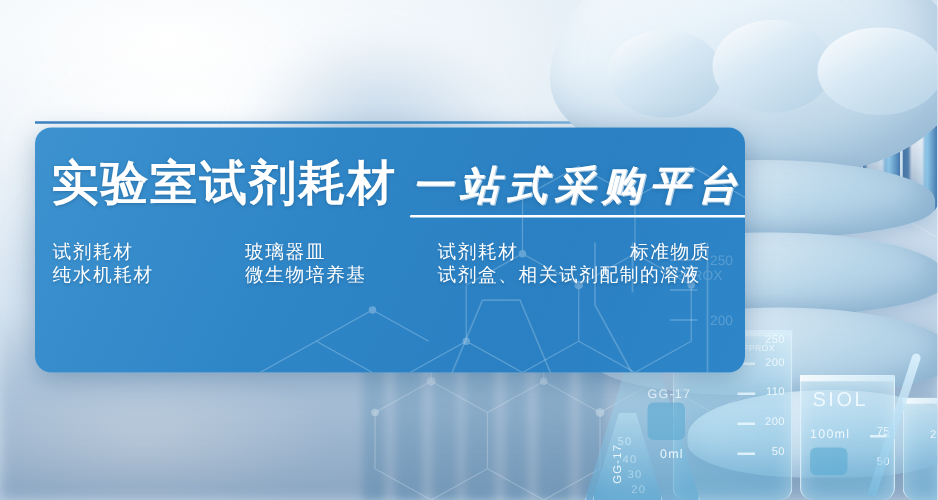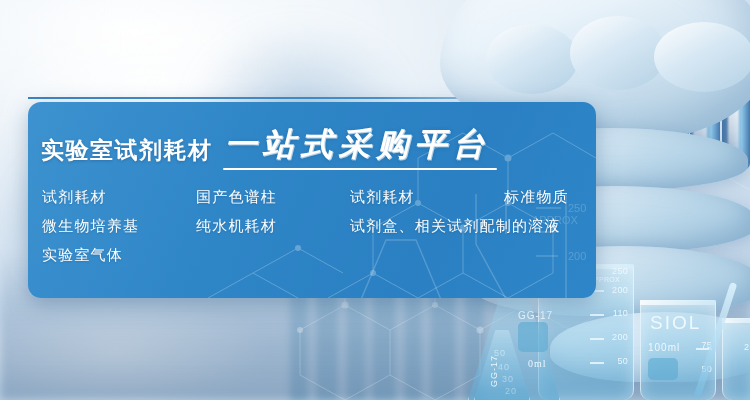--- a/index.html
+++ b/index.html
@@ -163,21 +163,21 @@
   #panel .panel-net { position:absolute; inset:0; opacity:.30; }
   #panel .panel-glass {
     position:absolute; right:0; bottom:-6px; width:240px; height:120px;
     opacity:.22;
   }
   .panel-inner { position:absolute; inset:0; padding:26px 0 0 12px; }
 
   
   .title-row { display:flex; align-items:flex-end; gap:12px; padding-left:1px; }
   .title-main {
-    color:#ffffff; font-size:23px; font-weight:bold; letter-spacing:1.5px;
+    color:#ffffff; font-size:38px; font-weight:bold; letter-spacing:1.5px;
     line-height:1; text-shadow:0 1px 3px rgba(20,60,100,.35);
     white-space:nowrap;
   }
   .title-brush-wrap { position:relative; padding-bottom:2px; }
   .title-brush {
     color:#ffffff; font-size:32px; font-weight:bold; letter-spacing:6px;
     line-height:1; white-space:nowrap;
     font-family:"DejaVu Serif","Liberation Serif",serif;
     font-style:italic;
     text-shadow:1px 1px 0 rgba(255,255,255,.65), 0 1px 4px rgba(20,60,100,.30);
@@ -186,21 +186,21 @@
   .title-underline {
     position:absolute; left:-2px; right:-6px; bottom:-8px; height:2px;
     background:#ffffff; border-radius:1px;
   }
 
   
   .cat-grid {
     margin-top:26px; padding-left:2px;
     display:grid;
     grid-template-columns:154px 154px 154px auto;
-    row-gap:10px;
+    row-gap:0;
   }
   .cat-cell {
     color:#ffffff; font-size:15px; letter-spacing:1.2px; white-space:nowrap;
     text-shadow:0 1px 2px rgba(22,64,105,.30);
   }
   .cat-cell.span2 { grid-column:span 2; }
 </style>
 </head>
 <body>
 
@@ -296,33 +296,33 @@
       <div class="grad-tick" style="top:74px;width:14px;"></div>
       <div class="grad" style="top:68px;">200</div>
       <div class="grad-tick" style="top:98px;width:14px;"></div>
       <div class="grad" style="top:92px;">50</div>
     </div>
 
     <div class="cone" style="left:468px;top:286px;width:92px;height:114px;">
     </div>
     <div class="beaker-label" style="left:518px;top:310px;">GG-17</div>
     <div class="beaker-patch" style="left:518px;top:322px;width:30px;height:30px;"></div>
-    <div class="beaker-label" style="left:528px;top:358px;font-family:Liberation Serif, serif;">0ml</div>
+    <div class="beaker-label" style="left:528px;top:358px;">0ml</div>
     <div class="beaker-label" style="left:494px;top:348px;font-size:9px;">50</div>
     <div class="beaker-label" style="left:498px;top:362px;font-size:9px;">40</div>
     <div class="beaker-label" style="left:502px;top:374px;font-size:9px;">30</div>
     <div class="beaker-label" style="left:505px;top:386px;font-size:9px;">20</div>
 
     <div class="cone" style="left:474px;top:330px;width:56px;height:70px;"></div>
     <div class="beaker-label" style="left:478px;top:366px;font-size:9px;transform:rotate(-90deg);">GG-17</div>
 
     <div class="beaker" style="left:640px;top:300px;width:76px;height:100px;">
       <div class="beaker-glass"></div>
       <div class="beaker-rim"></div>
-      <div class="beaker-label" style="left:10px;top:12px;font-size:19px;letter-spacing:2px;">SIOL</div>
+      <div class="beaker-label" style="left:10px;top:12px;font-size:16px;letter-spacing:2px;">SIOL</div>
       <div class="beaker-label" style="left:8px;top:42px;">100ml</div>
       <div class="grad" style="top:40px;right:4px;">75</div>
       <div class="grad-tick" style="top:48px;right:4px;width:16px;"></div>
       <div class="grad" style="top:64px;right:4px;">50</div>
       <div class="beaker-patch" style="left:8px;top:58px;width:30px;height:22px;"></div>
     </div>
 
     <div class="beaker" style="left:722px;top:318px;width:40px;height:82px;">
       <div class="beaker-glass"></div>
       <div class="beaker-rim"></div>
@@ -376,26 +376,25 @@
       <div class="title-row">
         <span class="title-main">实验室试剂耗材</span>
         <span class="title-brush-wrap">
           <span class="title-brush">一站式采购平台</span>
           <span class="title-underline"></span>
         </span>
       </div>
 
       <div class="cat-grid">
         <span class="cat-cell">试剂耗材</span>
-        <span class="cat-cell">国产色谱柱</span>
+        <span class="cat-cell">玻璃器皿</span>
         <span class="cat-cell">试剂耗材</span>
         <span class="cat-cell">标准物质</span>
 
+        <span class="cat-cell">纯水机耗材</span>
         <span class="cat-cell">微生物培养基</span>
-        <span class="cat-cell">纯水机耗材</span>
         <span class="cat-cell span2">试剂盒、相关试剂配制的溶液</span>
 
-        <span class="cat-cell">实验室气体</span>
       </div>
     </div>
   </div>
 
 </div>
 
 </body></html>

